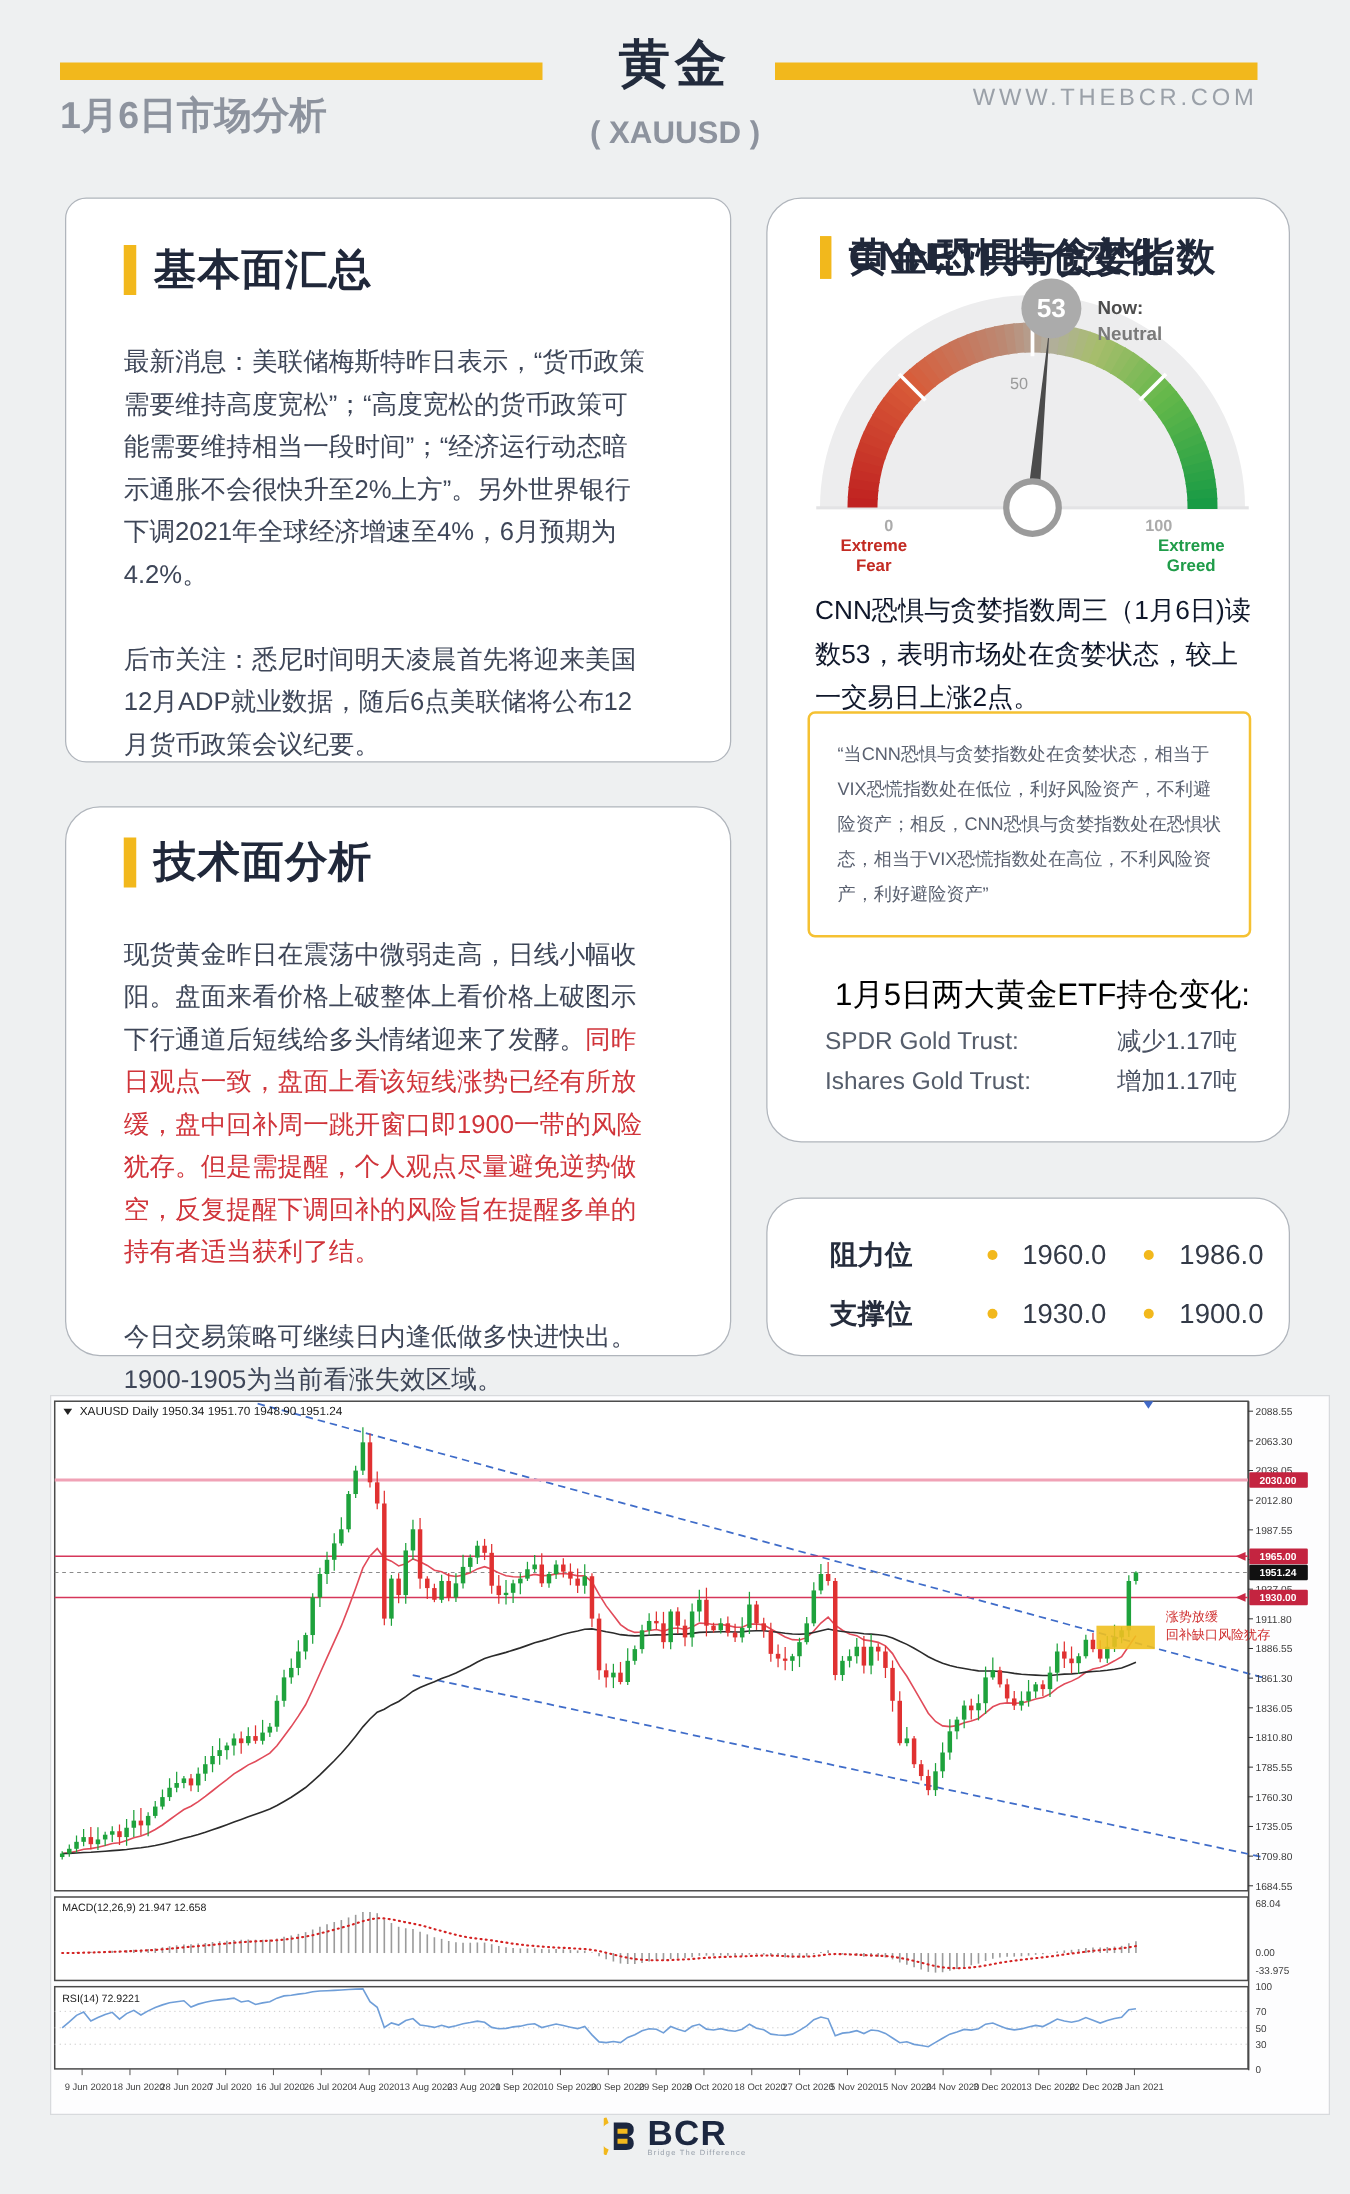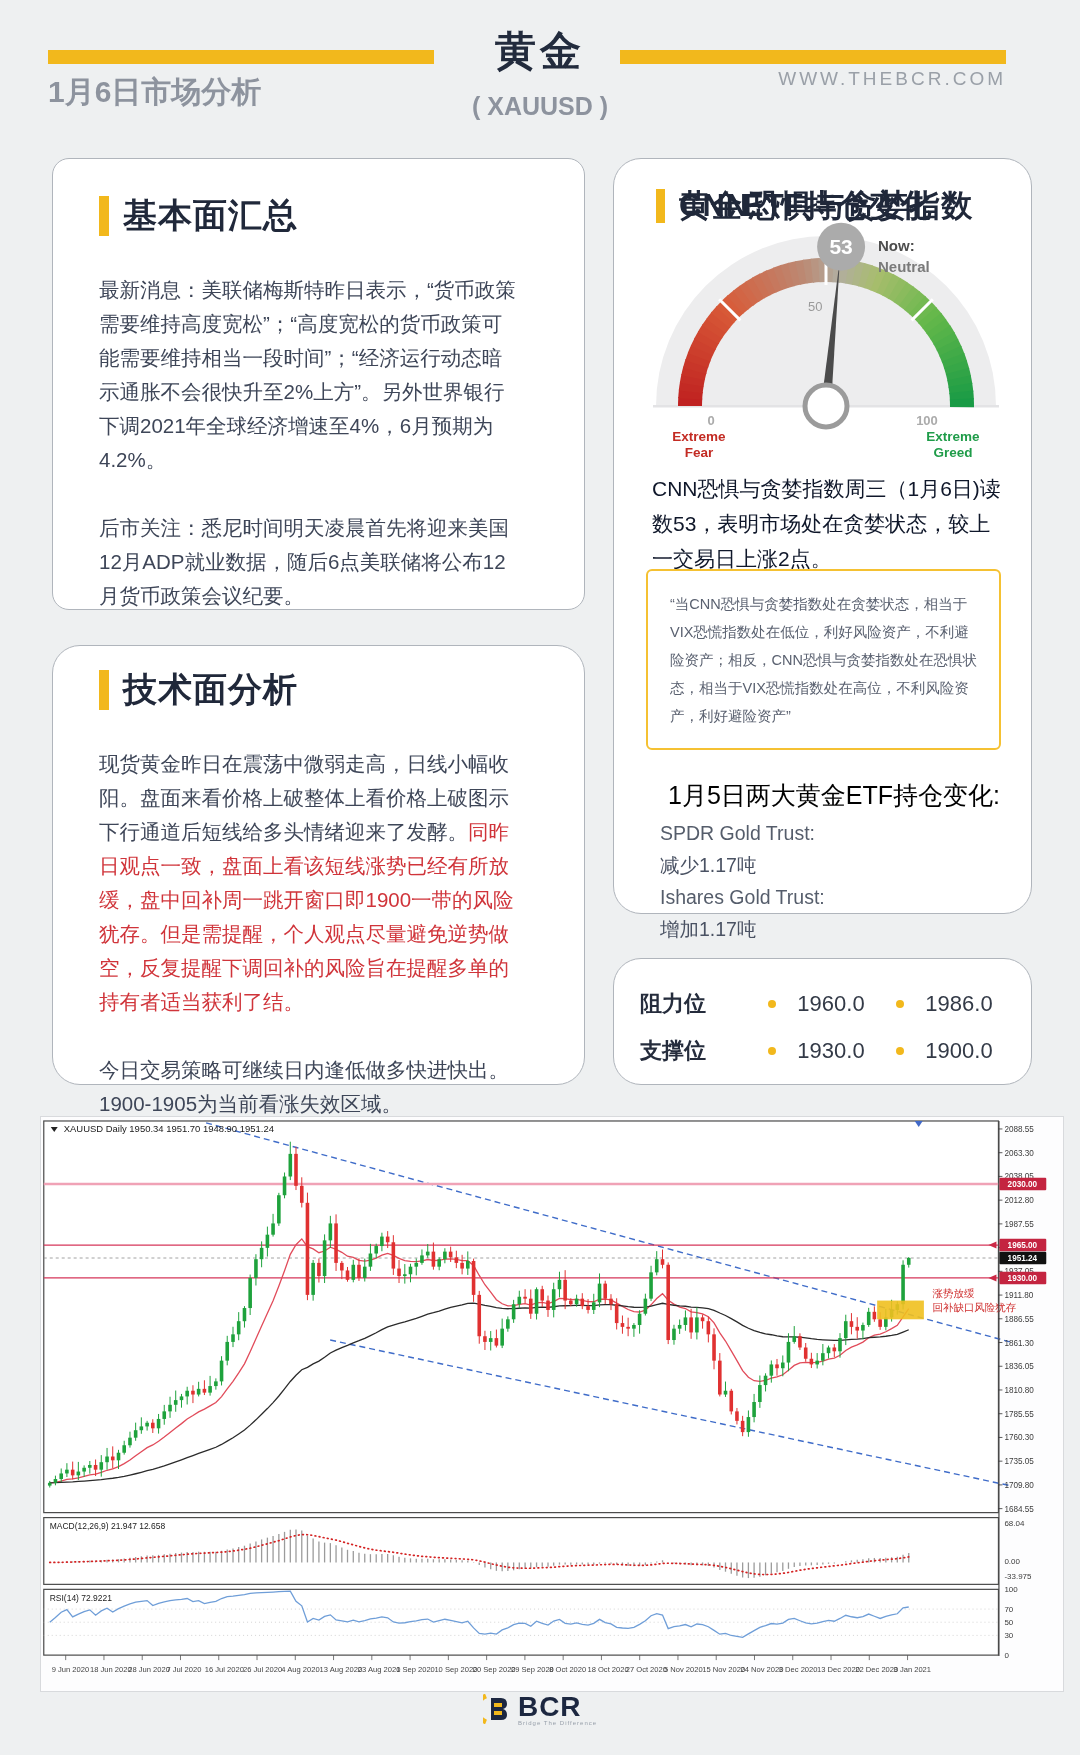--- a/index.html
+++ b/index.html
@@ -10,37 +10,37 @@
   .hbar.right{left:620px;width:386px;}
   .date-label{position:absolute;left:48px;top:72px;font-size:30px;font-weight:bold;color:#8d939e;}
   .site{position:absolute;right:74px;top:68px;font-size:19px;color:#9aa0a8;letter-spacing:3px;}
   .big-title{position:absolute;left:420px;top:24px;width:240px;text-align:center;font-size:41px;font-weight:bold;color:#222b3d;letter-spacing:4px;}
   .sub-title{position:absolute;left:420px;top:92px;width:240px;text-align:center;font-size:25px;font-weight:bold;color:#8d939e;}
   
   .card{position:absolute;background:#fff;border:1.5px solid #b0b5bc;border-radius:28px;box-sizing:border-box;}
   #card-fund{left:52px;top:158px;width:533px;height:452px;padding:34px 66px 0 46px;border-radius:17px;}
   #card-tech{left:52px;top:645px;width:533px;height:440px;padding:21px 60px 0 46px;}
   #card-right{left:613px;top:158px;width:419px;height:756px;}
-  #card-levels{left:613px;top:958px;width:419px;height:127px;padding:20px 0 0 26px;}
+  #card-levels{left:613px;top:958px;width:419px;height:127px;padding:20px 0 0 50px;}
   .heading{display:flex;align-items:center;gap:14px;}
   .heading .ybar{width:10px;height:40px;background:#f2b81c;flex:0 0 auto;}
   .heading .htxt{font-size:34px;font-weight:bold;color:#20283a;letter-spacing:1px;}
   .body-text{font-size:20.5px;line-height:34px;color:#3e4658;margin-top:34px;}
   .body-text p{margin:0 0 34px 0;}
   .red{color:#d0343a;}
   
   #card-right .heading{position:absolute;left:42px;top:26px;}
   #card-right .heading .htxt{font-size:31px;}
   #gauge{position:absolute;left:0;top:52px;width:419px;height:250px;}
   .fg-summary{position:absolute;left:38px;top:312px;width:352px;font-size:21px;line-height:35px;color:#0f172a;}
   .quote-box{position:absolute;left:32px;top:410px;width:355px;box-sizing:border-box;border:2px solid #f5c132;border-radius:6px;padding:19px 18px 18px 22px;font-size:14.5px;line-height:28px;color:#5a6170;}
   #etf-heading{position:absolute;left:42px;top:552px;}
   .etf-intro{position:absolute;left:54px;top:620px;font-size:25px;color:#000000;}
   .etf-rows{position:absolute;left:46px;top:658px;width:330px;}
-  .etf-row{display:flex;justify-content:space-between;font-size:19.5px;color:#555d6b;line-height:32px;flex-direction:column;}
+  .etf-row{display:flex;justify-content:space-between;font-size:19.5px;color:#555d6b;line-height:32px;}
   .etf-row .val{color:#4a5263;}
   
   .lvl-row{display:flex;align-items:center;height:45px;margin-top:2px;}
   .lvl-label{width:118px;font-size:22px;font-weight:bold;color:#252c3c;}
   .lvl-dot{width:8px;height:8px;border-radius:50%;background:#f2b81c;margin:0 0 0 10px;flex:0 0 auto;}
   .lvl-val{width:110px;text-align:center;font-size:22px;color:#333a47;}
   
   #chart-box{position:absolute;left:40px;top:1116px;width:1022px;height:574px;background:#fdfdfe;border:1px solid #d8dadd;}
   
   #footer{position:absolute;left:0;top:1694px;width:1080px;display:flex;justify-content:center;gap:9px;}

